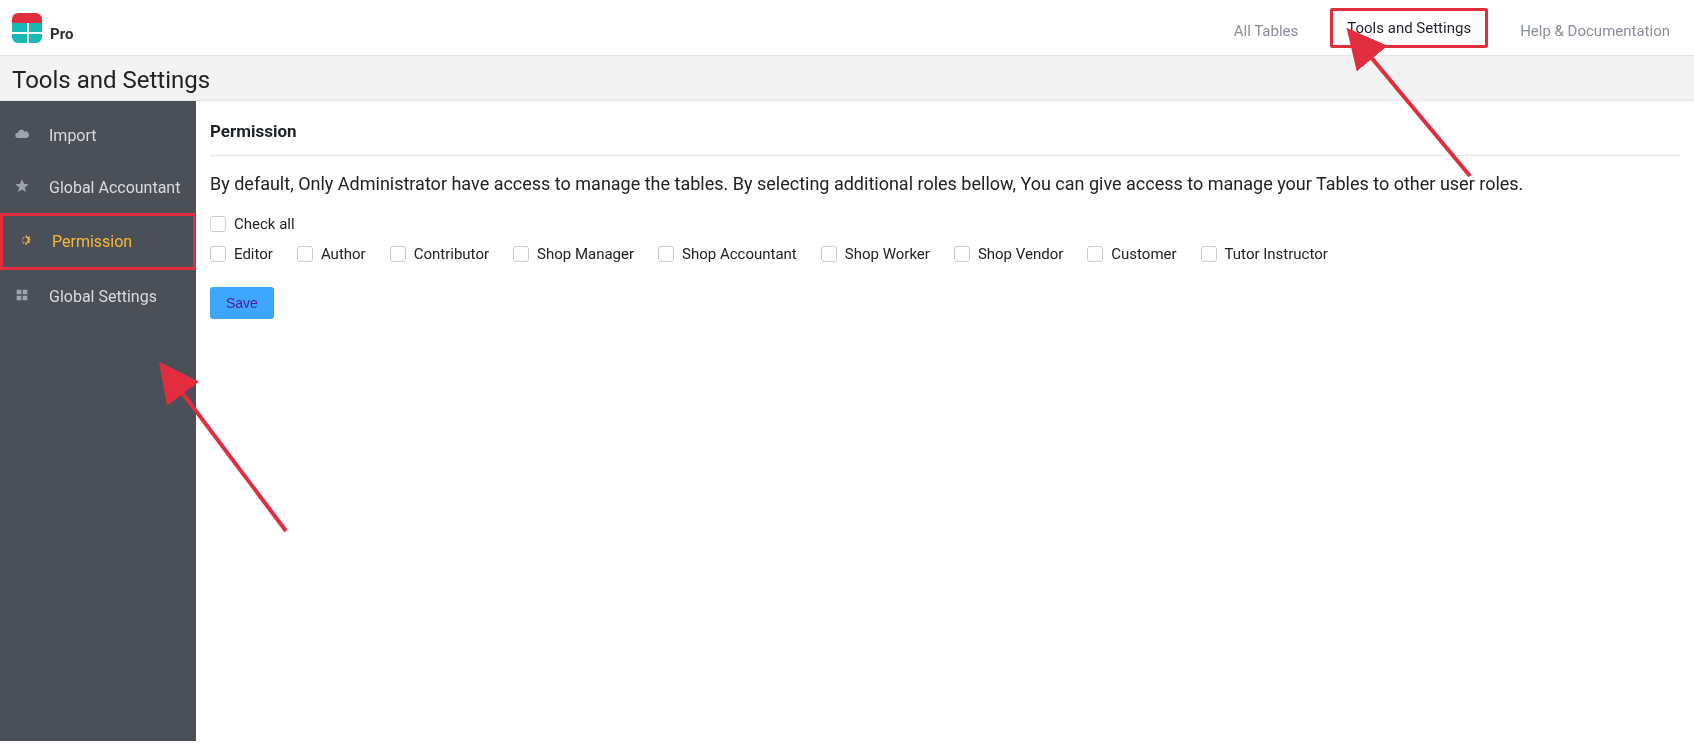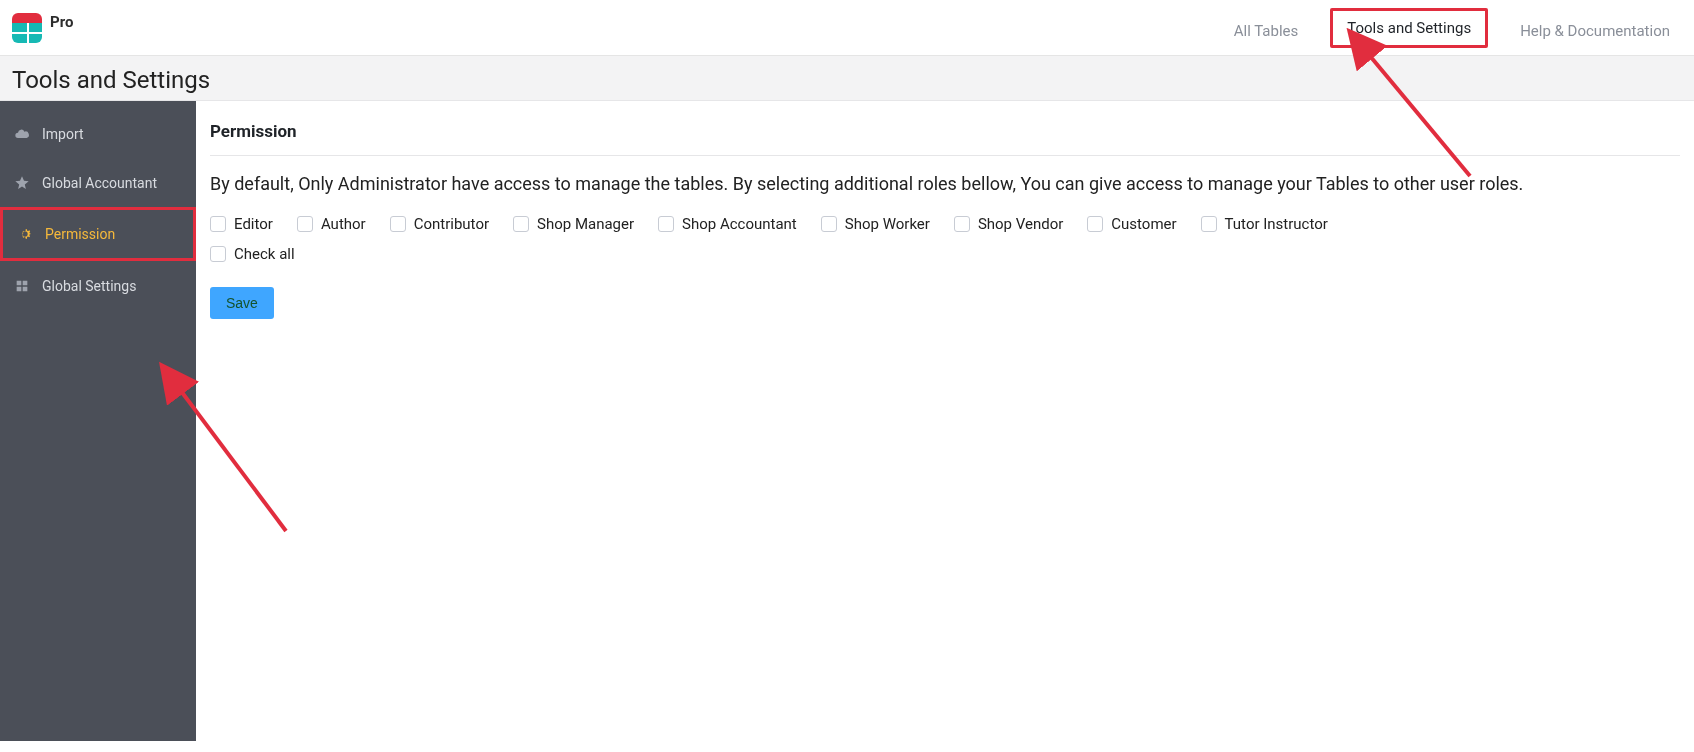--- a/index.html
+++ b/index.html
@@ -11,21 +11,21 @@
     }
     .topbar {
       height: 56px;
       display: flex;
       align-items: center;
       justify-content: space-between;
       padding: 0 20px 0 12px;
       border-bottom: 1px solid #e5e5e5;
       background: #fff;
     }
-    .brand { display: flex; align-items: flex-start; gap: 8px; }
+    .brand { display: flex; align-items: flex-end; gap: 8px; }
     .brand-logo {
       width: 30px; height: 30px;
       border-radius: 6px;
       background: linear-gradient(to bottom, #e12d3e 0%, #e12d3e 35%, #16b9b4 35%, #16b9b4 100%);
       position: relative;
     }
     .brand-logo::before, .brand-logo::after {
       content: ""; position: absolute; background: #fff;
     }
     .brand-logo::before { left: 49%; top: 36%; bottom: 0; width: 2px; }
@@ -43,23 +43,23 @@
       border-bottom: 1px solid #e6e6e8;
     }
 
     .layout { display: flex; min-height: 640px; }
     .sidebar {
       width: 196px;
       background: #4b4f58;
       padding-top: 8px;
     }
     .sidebar-item {
-      display: flex; align-items: flex-end; gap: 12px;
+      display: flex; align-items: flex-start; gap: 19px;
       padding: 16px 14px;
-      color: #d8dbe0; font-size: 14px; cursor: pointer;
+      color: #d8dbe0; font-size: 16px; cursor: pointer;
       border-top: 1px solid rgba(0,0,0,0);
     }
     .sidebar-item.active {
       color: #f6b93b;
       border: 3px solid #e12d3e;
       margin-left: 0;
     }
     .sidebar .icon { width: 16px; height: 16px; display: inline-flex; align-items: center; justify-content: center; }
     .sidebar .icon svg { width: 16px; height: 16px; fill: #9ea3ad; }
     .sidebar-item.active .icon svg { fill: #f6b93b; }
@@ -73,21 +73,21 @@
     }
     .description { font-size: 18px; color: #222; margin-bottom: 18px; line-height: 1.5; }
     .check-row { display: flex; flex-wrap: wrap; align-items: center; gap: 24px; margin-bottom: 12px; }
     .check-item { display: flex; align-items: center; gap: 8px; font-size: 15px; color: #222; }
     .check-item input[type="checkbox"] {
       width: 16px; height: 16px; border: 1px solid #c8ccd4; border-radius: 3px; appearance: none; background: #fff; cursor: pointer;
     }
     .save-btn {
       margin-top: 12px;
       background: #3fa6ff;
-      color: #14532d;
+      color: #4c1d95;
       border: none;
       padding: 8px 16px;
       font-size: 14px;
       border-radius: 3px;
       cursor: pointer;
     }
 
     
     .anno { position: absolute; pointer-events: none; }
     .anno svg { overflow: visible; }
@@ -150,20 +150,27 @@
       </div>
     </div>
 
     <div class="main">
       <div class="section-title">Permission</div>
       <div class="description">By default, Only Administrator have access to manage the tables. By selecting additional roles bellow, You can give access to manage your Tables to other user roles.</div>
 
       <div class="check-row">
         <label class="check-item">
           <input type="checkbox" style="">
+          <span>Check all</span>
+        </label>
+      </div>
+
+      <div class="check-row">
+        <label class="check-item">
+          <input type="checkbox" style="">
           <span>Editor</span>
         </label>
         <label class="check-item">
           <input type="checkbox" style="">
           <span>Author</span>
         </label>
         <label class="check-item">
           <input type="checkbox" style="">
           <span>Contributor</span>
         </label>
@@ -183,27 +190,20 @@
           <input type="checkbox" style="">
           <span>Shop Vendor</span>
         </label>
         <label class="check-item">
           <input type="checkbox" style="">
           <span>Customer</span>
         </label>
         <label class="check-item">
           <input type="checkbox" style="">
           <span>Tutor Instructor</span>
-        </label>
-      </div>
-
-      <div class="check-row">
-        <label class="check-item">
-          <input type="checkbox" style="">
-          <span>Check all</span>
         </label>
       </div>
 
       <button class="save-btn">Save</button>
 
       
       <div class="anno anno-sidebar">
         <svg width="300" height="300">
           <defs>
             <marker id="ah1" viewBox="0 0 12 12" refX="1" refY="6" markerWidth="10" markerHeight="10" orient="auto">

